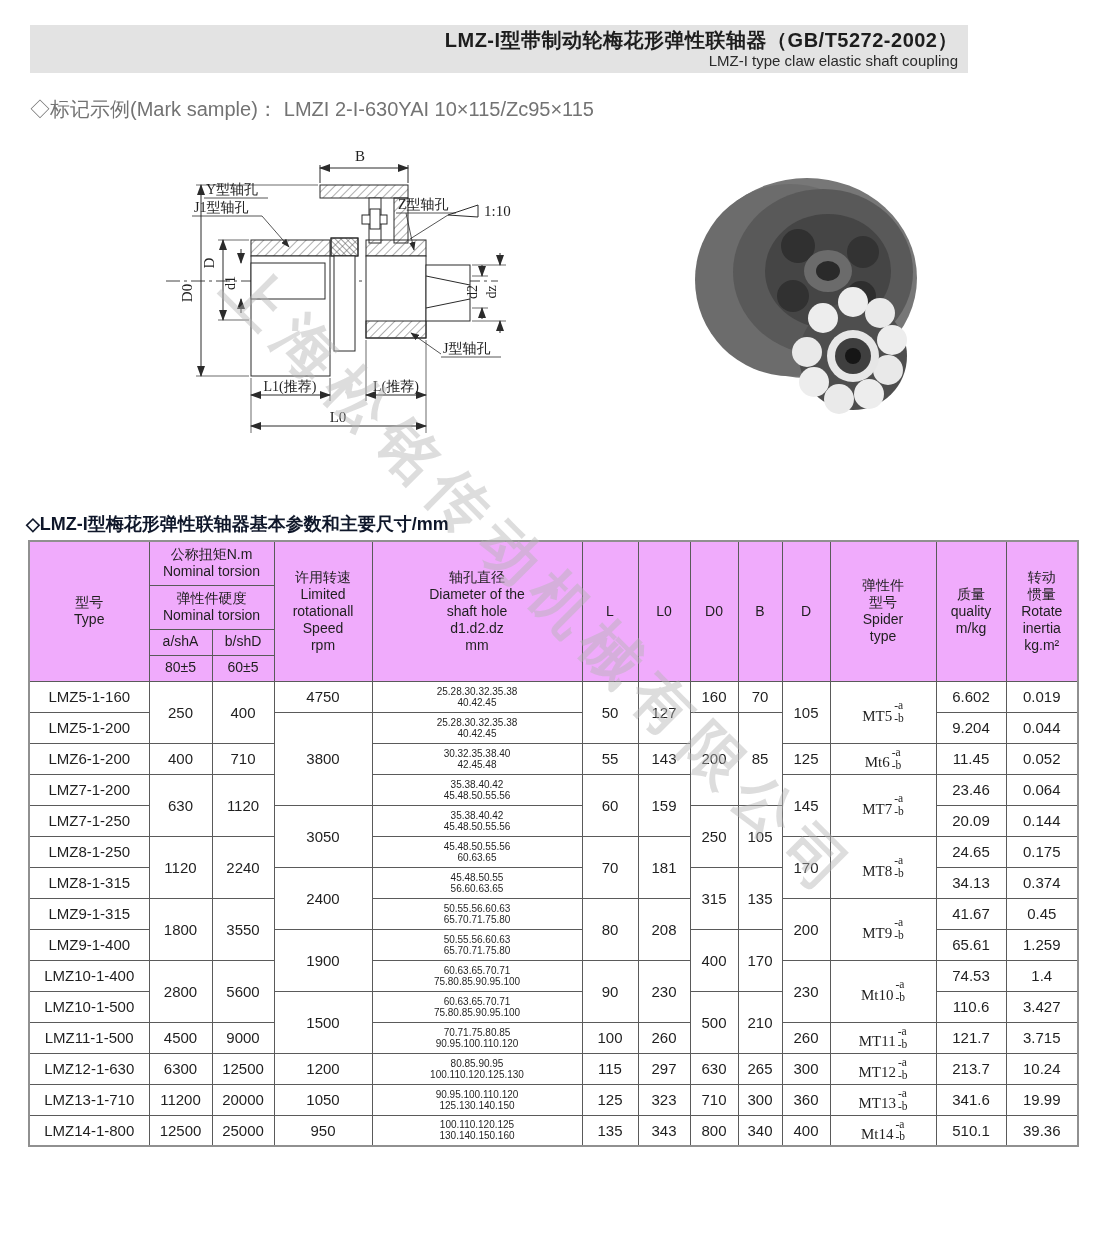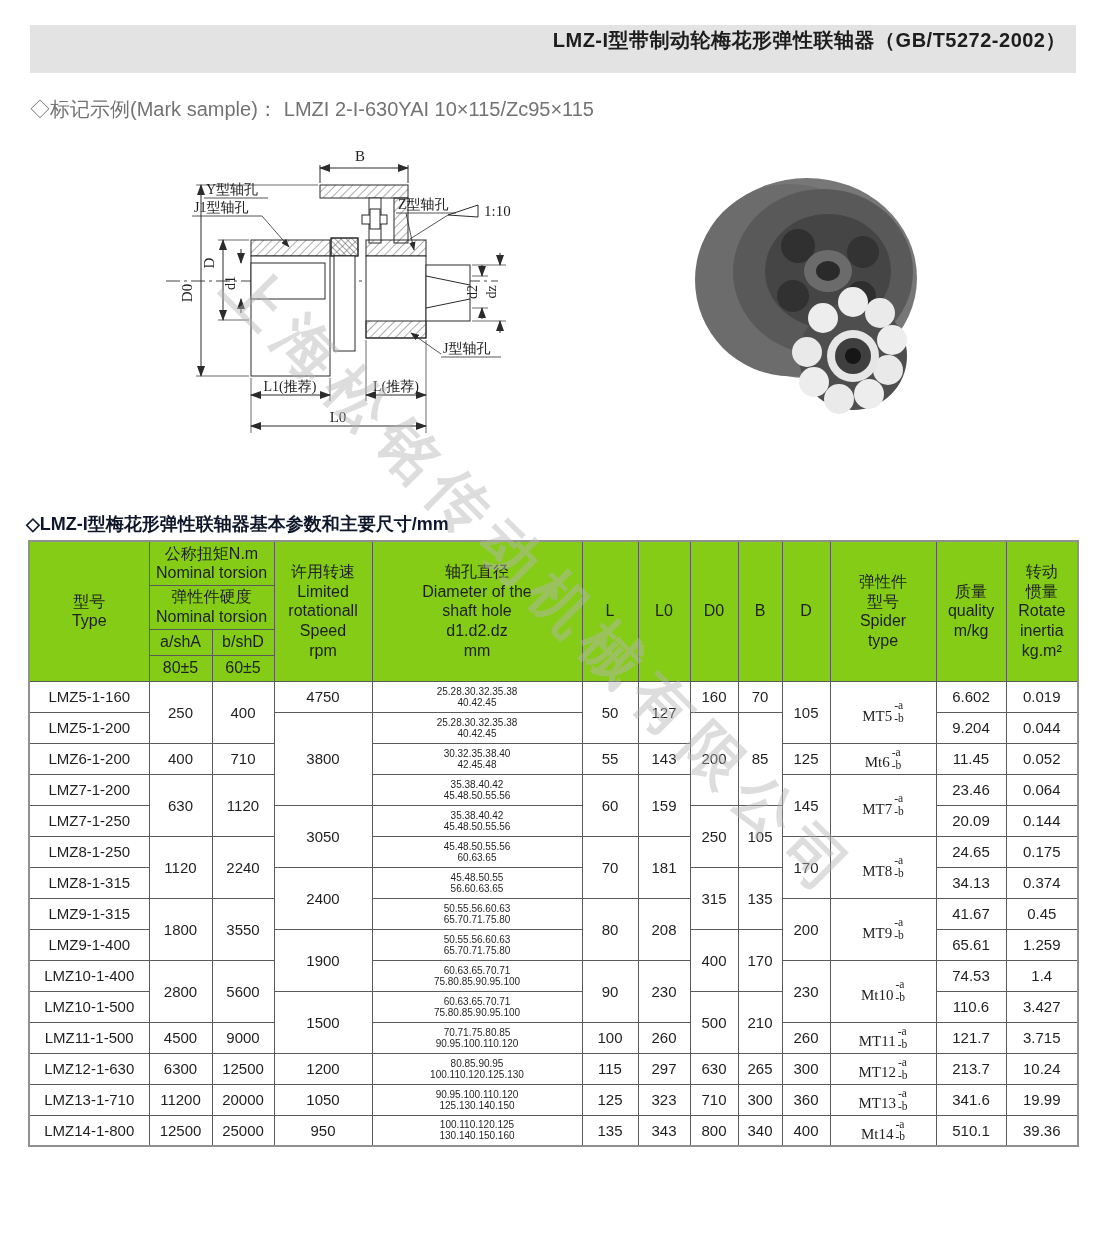--- a/index.html
+++ b/index.html
@@ -1,51 +1,52 @@
 <!DOCTYPE html>
 <html><head>
 <meta charset="utf-8">
 <style>
   html,body{margin:0;padding:0;}
   body{width:1104px;height:1245px;position:relative;background:#fff;
        font-family:"Liberation Sans",sans-serif;color:#222;overflow:hidden;}
-  .hdr{position:absolute;left:30px;top:25px;width:1046px;height:48px;background:#e3e3e3;
+  .hdr{position:absolute;left:30px;top:25px;width:938px;height:48px;background:#e3e3e3;
        text-align:right;padding:3px 10px 0 0;box-sizing:border-box;}
   .hdr .zh{font-size:20px;font-weight:700;line-height:1.25;letter-spacing:.5px;color:#1d1d1d;}
   .hdr .en{font-size:15px;line-height:1.1;color:#2a2a2a;}
   .mark{position:absolute;left:30px;top:96px;font-size:20px;color:#737373;}
   .mark .code{margin-left:6px;}
   .sec{position:absolute;left:26px;top:472px;z-index:2;}
   .sec .zh{font-size:18px;font-weight:700;color:#0f172a;margin-top:40px;}
   .sec .en{font-size:16px;margin:3px 0 0 18px;color:#2a2a2a;}
   .wm{position:absolute;left:262px;top:248px;font-size:60px;font-weight:700;letter-spacing:12px;
       color:#b5b5b5;opacity:.45;transform:rotate(45deg);transform-origin:0 0;
       white-space:nowrap;z-index:3;pointer-events:none;}
   .diagram{position:absolute;left:148px;top:143px;z-index:2;}
   .photo{position:absolute;left:695px;top:168px;z-index:2;}
   table.spec{position:absolute;left:28px;top:540px;width:1049px;border-collapse:collapse;
              table-layout:fixed;z-index:2;background:transparent;}
   .spec th,.spec td{border:1px solid #5a5a5a;text-align:center;vertical-align:middle;
              padding:0;font-weight:400;overflow:hidden;}
   .spec{border:2px solid #909090;}
-  .spec th{background:#84cc16;font-size:16px;line-height:1.22;white-space:pre-line;color:#1f1f1f;}
+  .spec th{background:#f0abfc;font-size:14px;line-height:1.22;white-space:pre-line;color:#1f1f1f;}
   .spec td{font-size:15px;color:#1f1f1f;background:transparent;}
   td.bore{font-size:10px;white-space:pre-line;line-height:1.1;}
   tr.hr1{height:44px;} tr.hr2{height:44px;} tr.hr3{height:26px;} tr.hr4{height:26px;}
   tr.body{height:31px;}
   .spider-wrap{display:inline-flex;align-items:flex-end;justify-content:center;font-family:Liberation Serif, serif;}
   .ab{display:inline-flex;flex-direction:column;font-size:11.5px;line-height:1.1;
       text-align:left;margin-left:2px;}
   svg text{font-family:"Liberation Serif",serif;fill:#1f1f1f;}
 </style>
 </head>
 <body>
 
 <div class="hdr">
   <div class="zh">LMZ-I型带制动轮梅花形弹性联轴器（GB/T5272-2002）</div>
+  <div class="en">LMZ-I type claw elastic shaft coupling</div>
 </div>
 
 <div class="mark"><span>◇标记示例(Mark sample)：</span><span class="code">LMZI 2-I-630YAI 10×115/Zc95×115</span></div>
 
 <svg class="diagram" width="430" height="312" viewBox="0 0 430 312">
   <defs>
     <pattern id="hat" width="6" height="6" patternUnits="userSpaceOnUse" patternTransform="rotate(45)">
       <line x1="0" y1="0" x2="0" y2="6" stroke="#5d5d5d" stroke-width="1"></line>
     </pattern>
     <pattern id="hat2" width="4" height="4" patternUnits="userSpaceOnUse" patternTransform="rotate(-45)">

